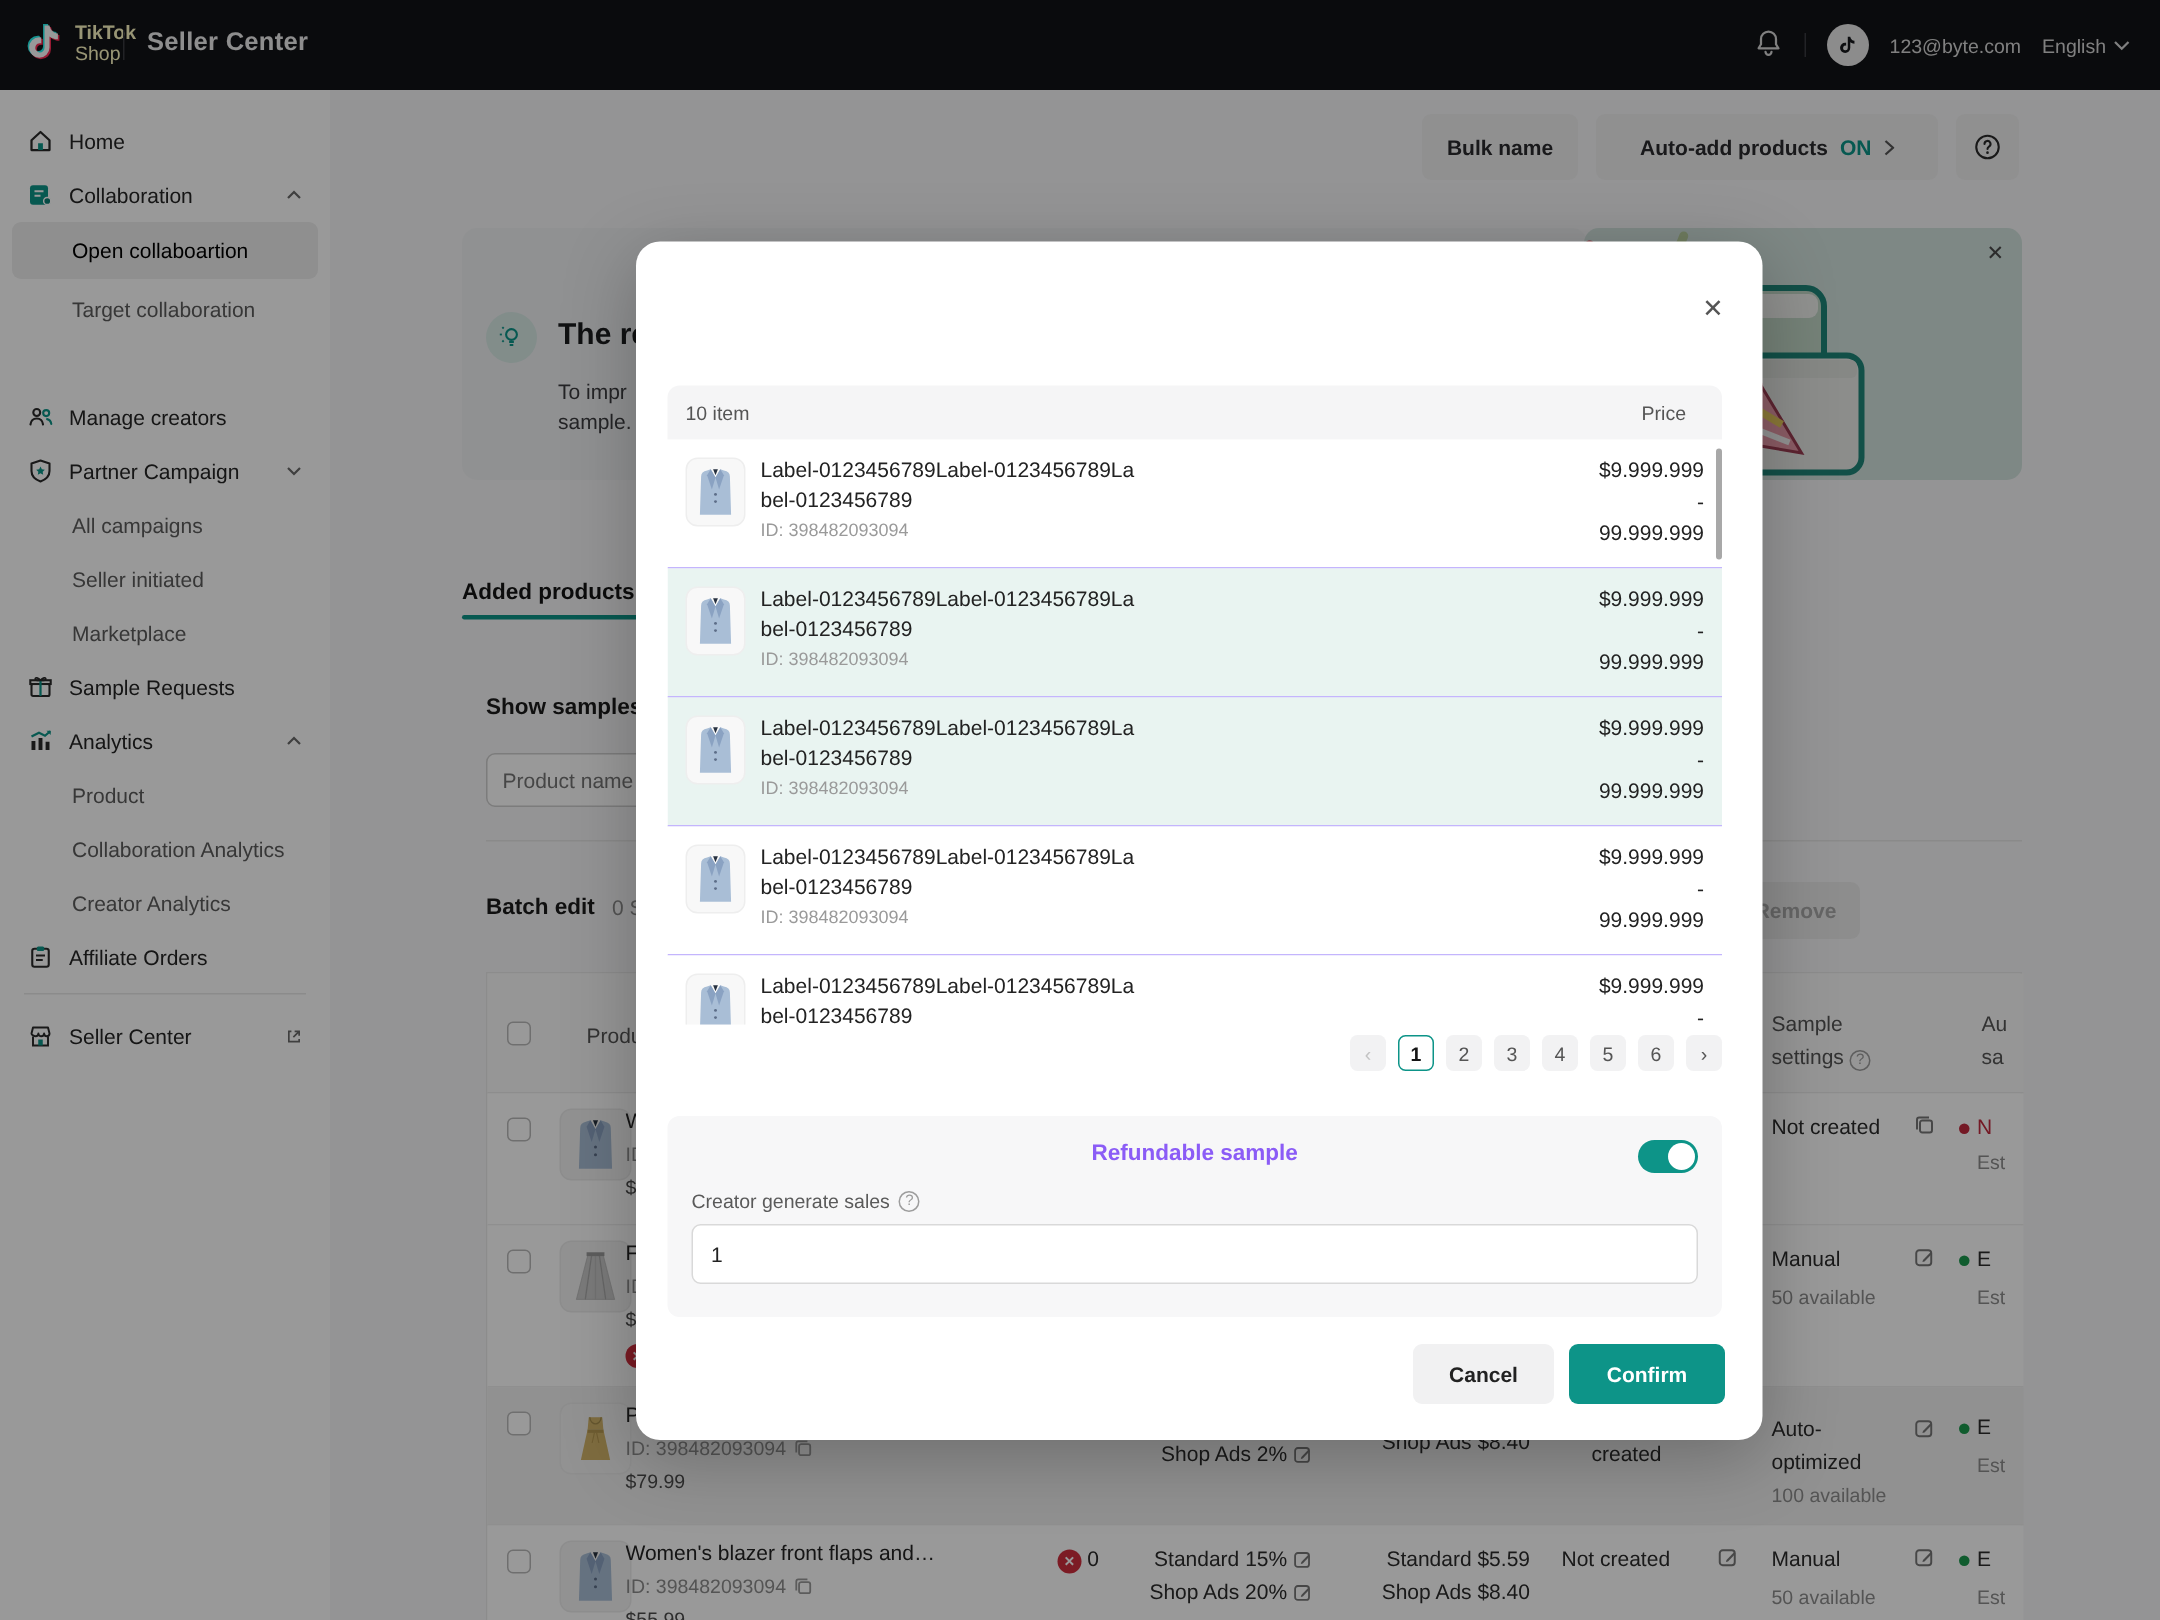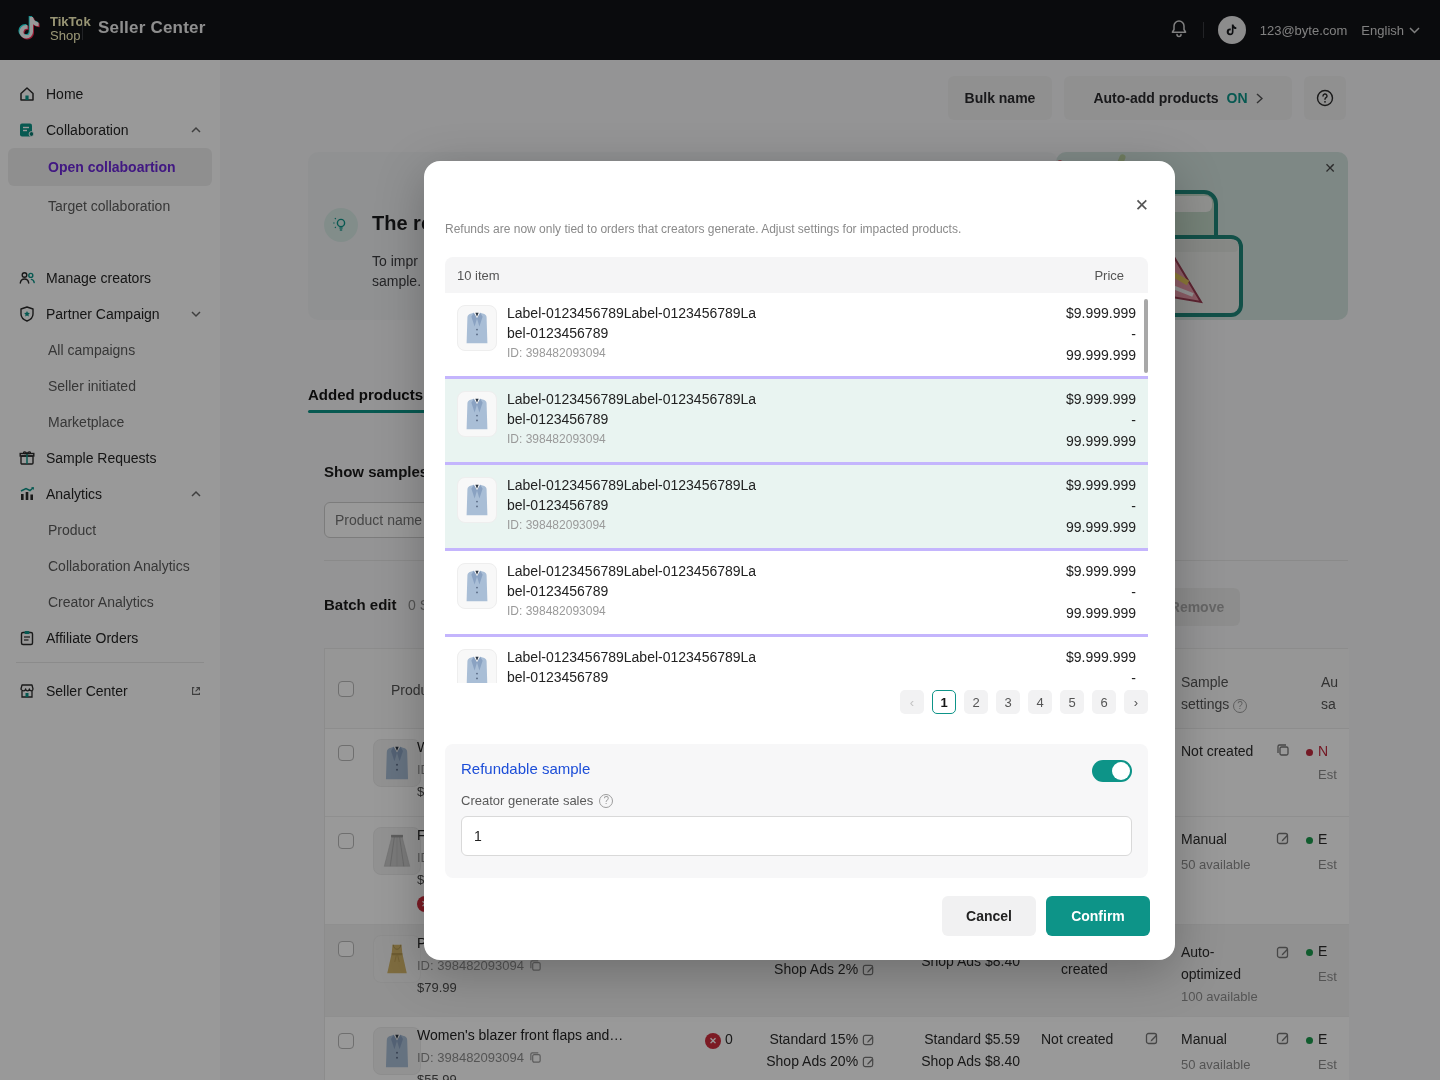--- a/index.html
+++ b/index.html
@@ -18,21 +18,21 @@
   .tb-divider { width:1px; height:16px; background:#3a3b40; }
   .tb-avatar { width:28px; height:28px; border-radius:50%; background:#e9e9e9; display:flex; align-items:center; justify-content:center; }
   .tb-email { font-size:13px; color:#d6d6d6; }
   .tb-lang { font-size:13px; color:#d6d6d6; display:flex; align-items:center; gap:5px; }
 
   
   .sidebar { left:0; top:60px; width:220px; height:1020px; background:#ffffff; z-index:1; }
   .sb-item { position:absolute; left:8px; width:204px; height:36px; display:flex; align-items:center; gap:10px; padding:0 10px 0 10px; font-size:14px; color:#252525; border-radius:6px; cursor:pointer; }
   .sb-item .sb-label { flex:1; }
   .sb-sub { padding-left:40px; color:#5c5c5c; }
-  .sb-active { background:#efefef; color:#6d28d9; font-weight:bold; height:38px; }
+  .sb-active { background:#efefef; color:#000000; font-weight:normal; height:38px; }
   .sb-icon { width:18px; height:18px; flex:0 0 18px; }
   .sb-chev { width:12px; height:12px; flex:0 0 12px; }
   .sb-divider { position:absolute; left:16px; width:188px; height:1px; background:#e8e8e8; }
 
   
   .main { left:220px; top:60px; width:1220px; height:1020px; background:#f7f7f8; z-index:1; }
   .pg-title { left:88px; top:22px; font-size:27px; font-weight:bold; color:#18191c; }
   .btn-gray { background:#f0f0f1; border:none; border-radius:6px; font-size:14px; font-weight:bold; color:#2b2b2e; display:flex; align-items:center; justify-content:center; gap:8px; cursor:pointer; font-family:inherit; }
   .hd-bulk { left:728px; top:16px; width:104px; height:44px; }
   .hd-auto { left:844px; top:16px; width:228px; height:44px; }
@@ -74,34 +74,34 @@
   .edit-ic, .copy-ic { display:inline-flex; vertical-align:-2px; cursor:pointer; }
 
   
   .overlay { left:0; top:0; width:1440px; height:1080px; background:rgba(0,0,0,0.40); z-index:10; }
   .modal { left:424px; top:161px; width:751px; height:799px; background:#fff; border-radius:16px; z-index:20; box-shadow:0 12px 48px rgba(0,0,0,.25); }
   .m-close { position:absolute; right:26px; top:36px; font-size:17px; color:#555; cursor:pointer; line-height:1; }
   .m-title { position:absolute; left:21px; top:32px; font-size:20px; font-weight:bold; color:#141414; }
   .m-sub { position:absolute; left:21px; top:61px; font-size:12px; color:#8a8a8a; }
   .m-listhead { position:absolute; left:21px; top:96px; width:703px; height:36px; background:#f5f5f6; border-radius:8px 8px 0 0; display:flex; align-items:center; justify-content:space-between; padding:0 24px 0 12px; font-size:13px; color:#555; }
   .m-viewport { position:absolute; left:21px; top:132px; width:703px; height:390px; overflow:hidden; }
-  .m-row { position:relative; width:703px; height:86px; border-bottom:3px solid #c4b5fd; background:#fff; padding:12px 24px 0 12px; cursor:pointer; }
+  .m-row { position:relative; width:703px; height:86px; border-bottom:1px solid #c4b5fd; background:#fff; padding:12px 24px 0 12px; cursor:pointer; }
   .m-row.hl { background:#e9f4f1; }
   .m-thumb { position:absolute; left:12px; top:12px; width:40px; height:46px; border-radius:8px; background:#f8f8f8; border:1px solid #eeeeee; display:flex; align-items:center; justify-content:center; overflow:hidden; }
   .m-info { position:absolute; left:62px; top:10px; width:290px; }
   .m-ptitle { font-size:14px; color:#222; line-height:20px; word-break:break-all; width:256px; }
   .m-pid { font-size:12px; color:#9a9a9a; margin-top:3px; }
   .m-price { position:absolute; right:12px; top:10px; width:120px; text-align:right; font-size:14px; color:#222; line-height:21px; }
   .m-scrollbar { position:absolute; right:0px; top:6px; width:4px; height:74px; border-radius:2px; background:#a8a8a8; }
   .m-pag { position:absolute; right:27px; top:529px; display:flex; gap:8px; }
   .pg-btn { width:24px; height:24px; border-radius:5px; background:#f2f2f3; border:none; font-size:13px; color:#555; display:flex; align-items:center; justify-content:center; cursor:pointer; font-family:inherit; }
   .pg-btn.active { background:#fff; border:1px solid #0d9488; color:#151515; font-weight:bold; }
   .pg-btn.disabled { color:#c3c3c3; cursor:default; }
   .m-box { position:absolute; left:21px; top:583px; width:703px; height:134px; background:#f7f7f8; border-radius:8px; padding:16px; }
-  .m-box-title { font-size:15px; font-weight:normal; color:#1d4ed8; }
+  .m-box-title { font-size:15px; font-weight:bold; color:#8b5cf6;text-align:center; }
   .toggle { position:absolute; right:16px; top:16px; width:40px; height:22px; border-radius:11px; background:#0d9488; cursor:pointer; }
   .toggle .knob { position:absolute; right:2px; top:2px; width:18px; height:18px; border-radius:50%; background:#fff; }
   .m-field-label { margin-top:16px; font-size:13px; color:#5a5a5a; display:flex; align-items:center; gap:6px; }
   .help-dot { width:14px; height:14px; border-radius:50%; border:1px solid #9d9d9d; color:#9d9d9d; font-size:10px; display:inline-flex; align-items:center; justify-content:center; }
   .m-input { margin-top:8px; width:671px; height:40px; border:1px solid #d9d9d9; border-radius:6px; font-size:14px; color:#222; padding:0 12px; font-family:inherit; background:#fff; }
   .m-footer { position:absolute; right:25px; top:735px; display:flex; gap:10px; }
   .btn-cancel { width:94px; height:40px; background:#f1f1f2; color:#222; border:none; border-radius:6px; font-size:14px; font-weight:bold; cursor:pointer; font-family:inherit; }
   .btn-confirm { width:104px; height:40px; background:#0d9488; color:#fff; border:none; border-radius:6px; font-size:14px; font-weight:bold; cursor:pointer; font-family:inherit; }
 </style>
 </head>
@@ -506,21 +506,20 @@
         <div class="t-cell st-green" style="left:981px; top:14px"><span class="dot dot-green"></span><span>E</span></div>
         <div class="t-cell t-sub" style="left:993px; top:36px">Est</div>
       </div>
     </section>
   </main>
 
   <div class="abs overlay"></div>
 
   <section class="abs modal">
     <span class="m-close">✕</span>
-    <p class="m-sub">Refunds are now only tied to orders that creators generate. Adjust settings for impacted products.</p>
 
     <div class="m-listhead">
       <span>10 item</span>
       <span>Price</span>
     </div>
 
     <div class="m-viewport">
 
       <div class="m-row">
         <div class="m-thumb">

